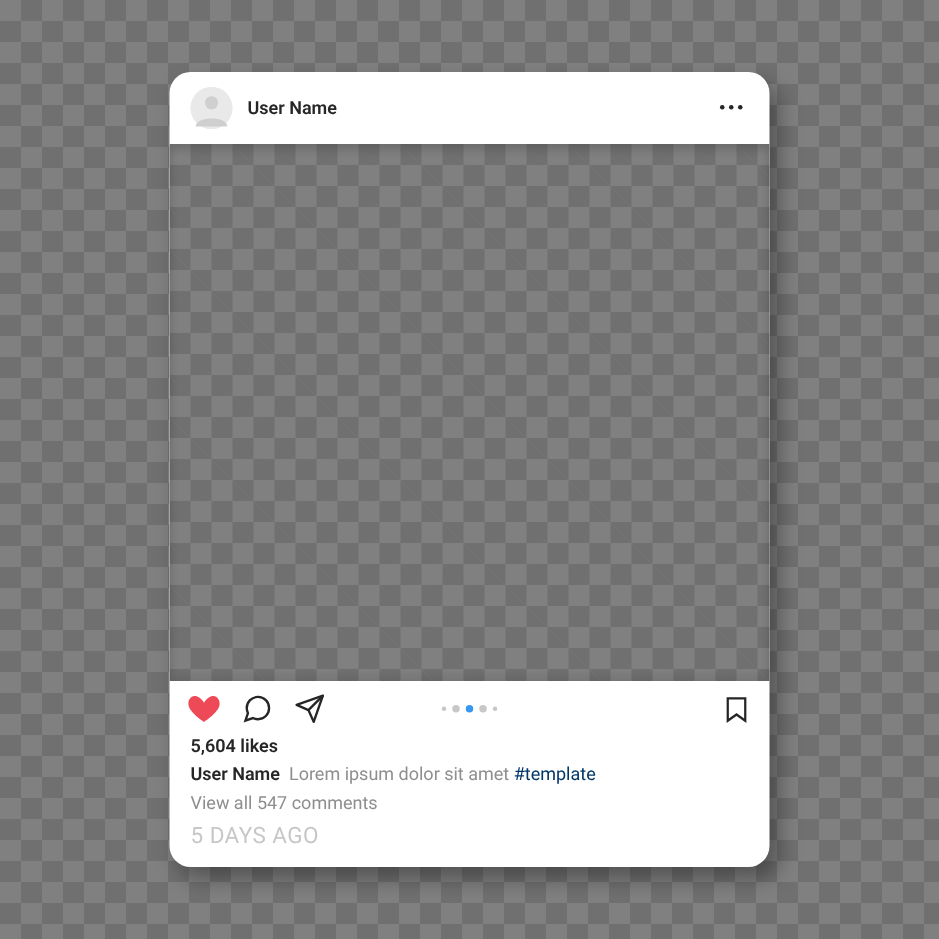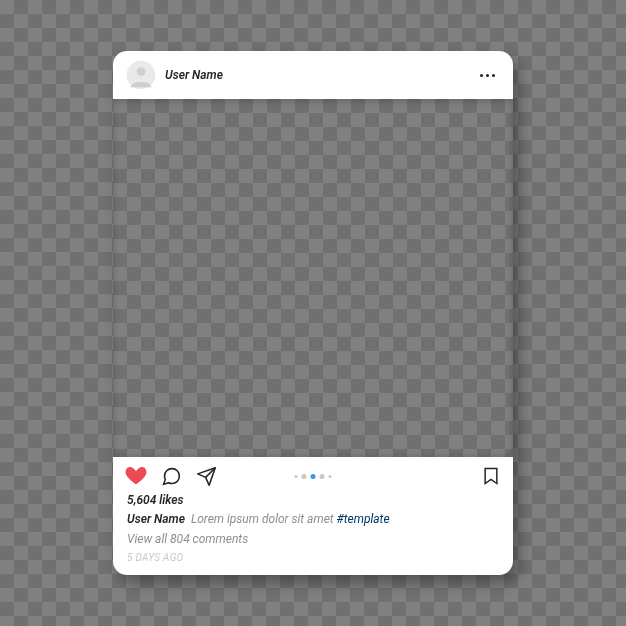--- a/index.html
+++ b/index.html
@@ -31,21 +31,20 @@
       background-position: 0 0, 14px 14px;
       z-index:-1;
     }
 
     .card {
       width: 400px;
       background: #fff;
       border-radius: 14px;
       overflow: hidden;
       box-shadow: 6px 8px 14px rgba(0,0,0,0.35);
-      font-style: italic;
     }
 
     .header {
       display: flex;
       align-items: center;
       padding: 10px 14px;
     }
     .avatar {
       width: 28px;
       height: 28px;
@@ -107,21 +106,21 @@
     .dot.active{background:#3897f0;}
     .dot.tiny{width:3px;height:3px;}
 
     .meta{padding: 4px 14px 12px 14px;}
     .likes{font-size:12px;font-weight:600;color:#262626;margin-bottom:4px;}
     .caption{font-size:12px;color:#262626;line-height:1.35;margin-bottom:4px;}
     .caption .uname{font-weight:600;margin-right:6px;}
     .caption .text{color:#8e8e8e;text-align:right;}
     .caption .tag{color:#00376b;text-align:center;}
     .comments{font-size:12px;color:#8e8e8e;margin-bottom:6px;cursor:pointer;}
-    .time{font-size:10px;letter-spacing:0.3px;color:#c7c7c7;text-transform:uppercase;}
+    .time{font-size:15px;letter-spacing:0.3px;color:#c7c7c7;text-transform:uppercase;}
   </style>
 </head>
 <body>
 
 <div class="card">
 
   <div class="header">
     <div class="avatar">
       <svg width="28" height="28" viewBox="0 0 32 32">
         <circle cx="16" cy="16" r="16" fill="#e9e9e9"></circle>
@@ -174,17 +173,17 @@
         </svg>
       </div>
     </div>
   </div>
 
   <div class="meta">
     <div class="likes">5,604 likes</div>
     <div class="caption">
       <span class="uname">User Name</span><span class="text">Lorem ipsum dolor sit amet </span><span class="tag">#template</span>
     </div>
-    <div class="comments">View all 804 comments</div>
+    <div class="comments">View all 547 comments</div>
     <div class="time">5 DAYS AGO</div>
   </div>
 
 </div>
 
 </body></html>

